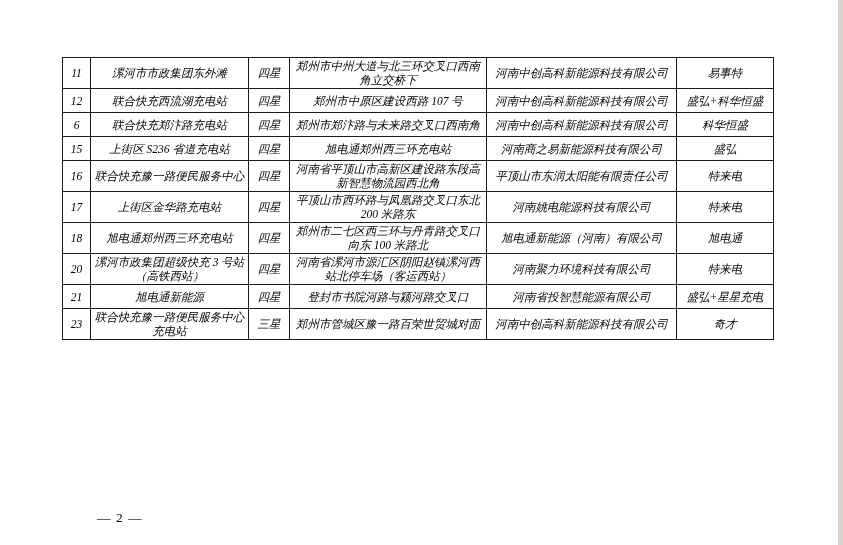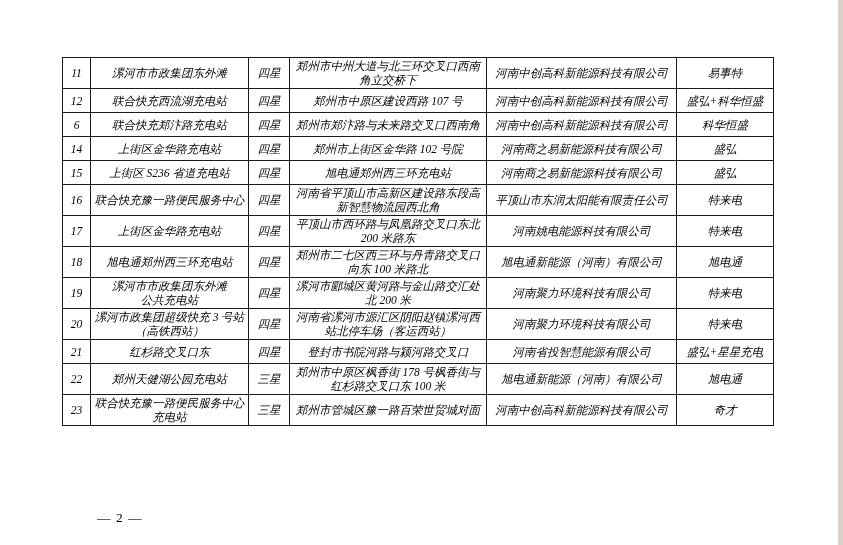--- a/index.html
+++ b/index.html
@@ -89,28 +89,20 @@
       </tr>
       <tr>
         <td>6</td>
         <td>联合快充郑汴路充电站</td>
         <td>四星</td>
         <td>郑州市郑汴路与未来路交叉口西南角</td>
         <td>河南中创高科新能源科技有限公司</td>
         <td>科华恒盛</td>
       </tr>
       <tr>
-        <td>14</td>
-        <td>上街区金华路充电站</td>
-        <td>四星</td>
-        <td>郑州市上街区金华路 102 号院</td>
-        <td>河南商之易新能源科技有限公司</td>
-        <td>盛弘</td>
-      </tr>
-      <tr>
         <td>15</td>
         <td>上街区 S236 省道充电站</td>
         <td>四星</td>
         <td>旭电通郑州西三环充电站</td>
         <td>河南商之易新能源科技有限公司</td>
         <td>盛弘</td>
       </tr>
       <tr>
         <td>16</td>
         <td>联合快充豫一路便民服务中心</td>
@@ -132,55 +124,36 @@
       <tr>
         <td>18</td>
         <td>旭电通郑州西三环充电站</td>
         <td>四星</td>
         <td>郑州市二七区西三环与丹青路交叉口
 向东 100 米路北</td>
         <td>旭电通新能源（河南）有限公司</td>
         <td>旭电通</td>
       </tr>
       <tr>
-        <td>19</td>
-        <td>漯河市市政集团东外滩
-公共充电站</td>
-        <td>四星</td>
-        <td>漯河市郾城区黄河路与金山路交汇处
-北 200 米</td>
-        <td>河南聚力环境科技有限公司</td>
-        <td>特来电</td>
-      </tr>
-      <tr>
         <td>20</td>
         <td>漯河市政集团超级快充 3 号站
 （高铁西站）</td>
         <td>四星</td>
         <td>河南省漯河市源汇区阴阳赵镇漯河西
 站北停车场（客运西站）</td>
         <td>河南聚力环境科技有限公司</td>
         <td>特来电</td>
       </tr>
       <tr>
         <td>21</td>
-        <td>红杉路交叉口东</td>
+        <td>旭电通新能源</td>
         <td>四星</td>
         <td>登封市书院河路与颍河路交叉口</td>
         <td>河南省投智慧能源有限公司</td>
         <td>盛弘+星星充电</td>
-      </tr>
-      <tr>
-        <td>22</td>
-        <td>郑州天健湖公园充电站</td>
-        <td>三星</td>
-        <td>郑州市中原区枫香街 178 号枫香街与
-红杉路交叉口东 100 米</td>
-        <td>旭电通新能源（河南）有限公司</td>
-        <td>旭电通</td>
       </tr>
       <tr>
         <td>23</td>
         <td>联合快充豫一路便民服务中心
 充电站</td>
         <td>三星</td>
         <td>郑州市管城区豫一路百荣世贸城对面</td>
         <td>河南中创高科新能源科技有限公司</td>
         <td>奇才</td>
       </tr>

